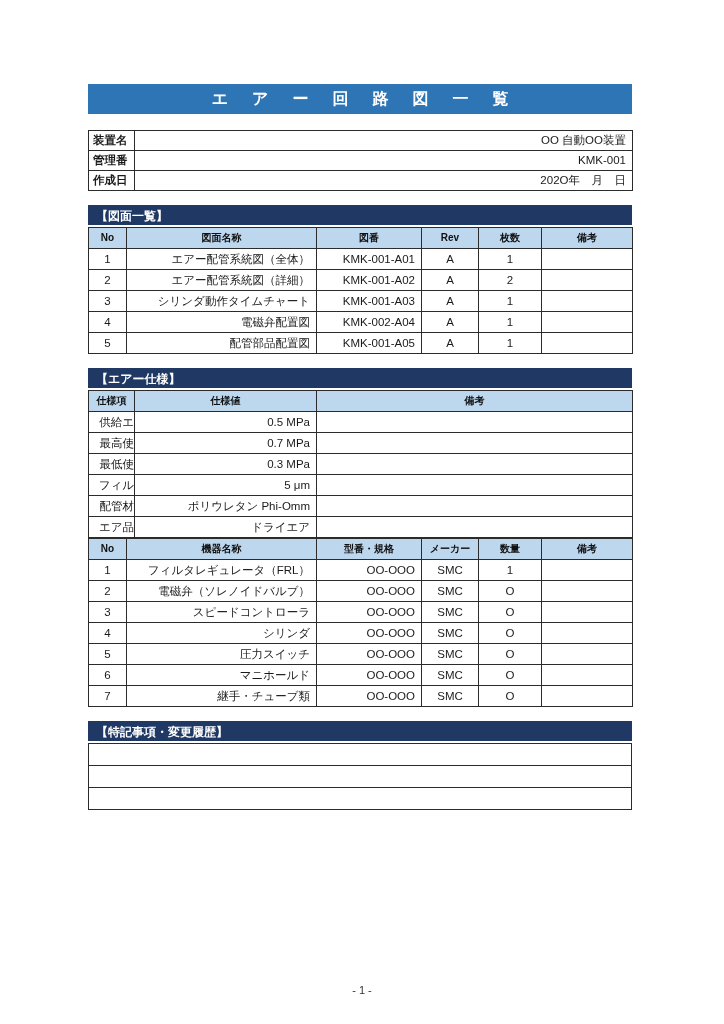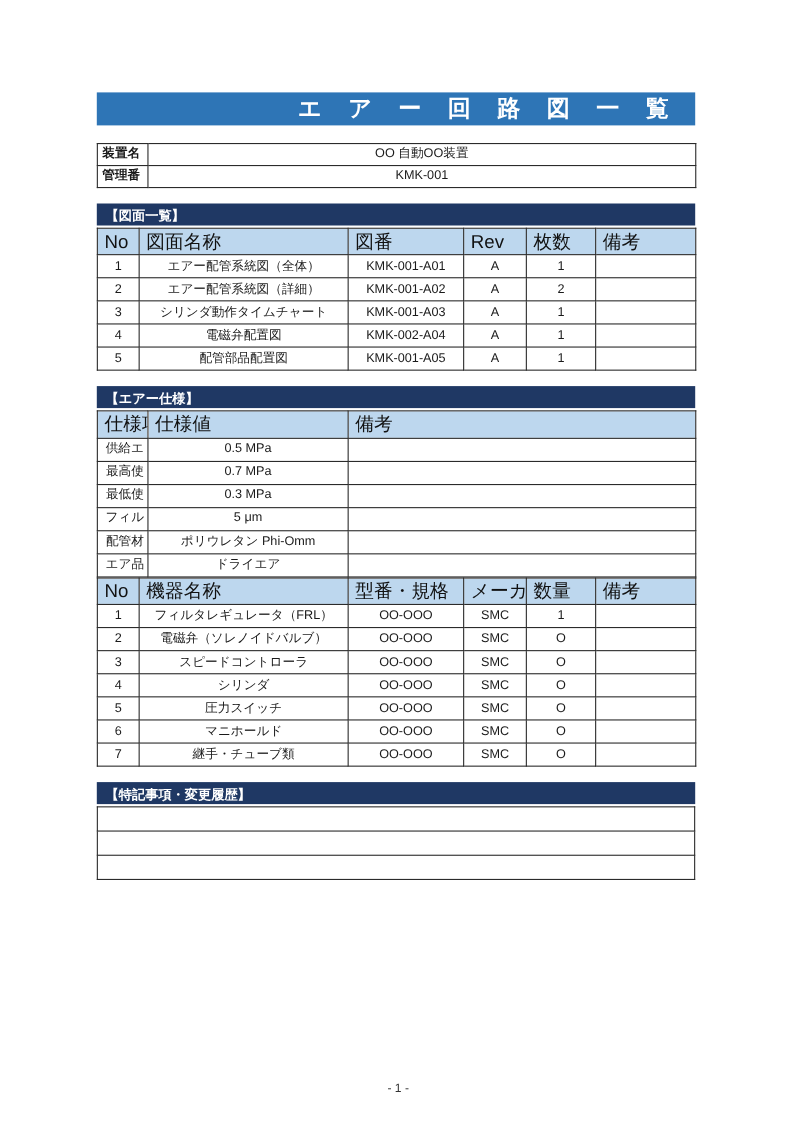--- a/index.html
+++ b/index.html
@@ -21,23 +21,23 @@
     position: absolute;
     left: 88px;
     top: 84px;
     width: 544px;
   }
   .title-bar {
     background: var(--title-bar, #2E75B6);
     color: #ffffff;
     height: 30px;
     line-height: 30px;
-    text-align: right;
+    text-align: center;
     font-weight: bold;
-    font-size: 21px;
+    font-size: 16px;
     letter-spacing: 24px;
     padding-left: 24px; 
     white-space: nowrap;
     overflow: hidden;
   }
   table {
     border-collapse: collapse;
     table-layout: fixed;
     width: 544px;
     font-size: 11.5px;
@@ -60,27 +60,27 @@
     background: var(--section-bar, #1F3864);
     color: #ffffff;
     font-weight: bold;
     font-size: 12px;
     height: 20px;
     line-height: 22px;
     padding-left: 8px;
   }
   tr.head th {
     background: var(--table-header, #BDD7EE);
-    font-weight: normal;
-    text-align: left;
-    font-size: 17px;
+    font-weight: bold;
+    text-align: center;
+    font-size: 10px;
     color: #111;
   }
   .ac { text-align: center; }
-  .al { text-align: center; margin-top: 41px; }
+  .al { text-align: right; margin-top: 41px; }
   .spec-label { padding-left: 4px; padding-right: 0; }
   .notes-table td { height: 22px; }
   .footer {
     position: absolute;
     bottom: 28px;
     left: 0;
     width: 100%;
     text-align: center;
     font-size: 11px;
     color: #333;
@@ -101,20 +101,24 @@
         </colgroup>
       <tbody>
           <tr>
         <td class="info-label">装置名</td>
         <td class="al">OO 自動OO装置</td>
       </tr>
       <tr>
         <td class="info-label">管理番</td>
         <td class="al">KMK-001</td>
       </tr>
+      <tr>
+        <td class="info-label">作成日</td>
+        <td class="al">202O年　月　日</td>
+      </tr>
     </tbody>
       </table>
 
     <div class="section-bar">【図面一覧】</div>
     <table class="data-table">
       <colgroup>
         <col style="width:38px">
           <col style="width:190px">
           <col style="width:105px">
         <col style="width:57px">

